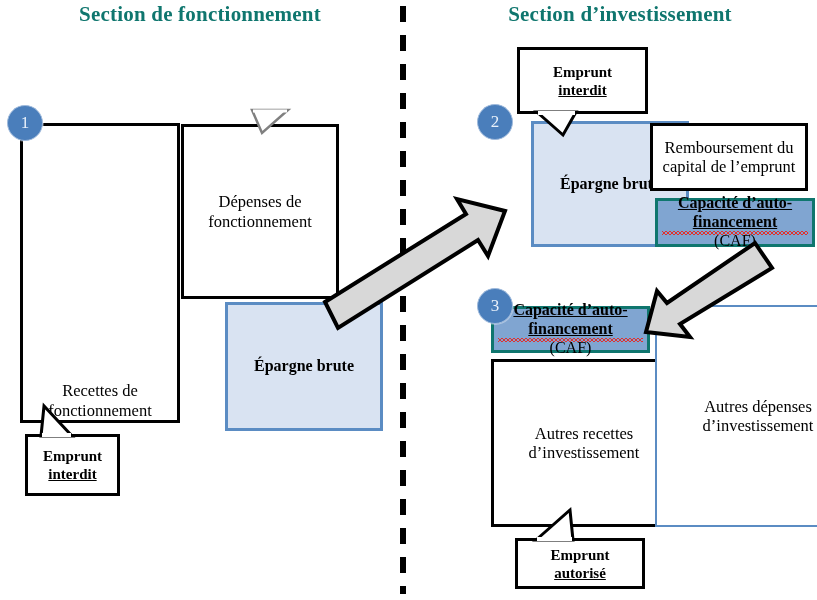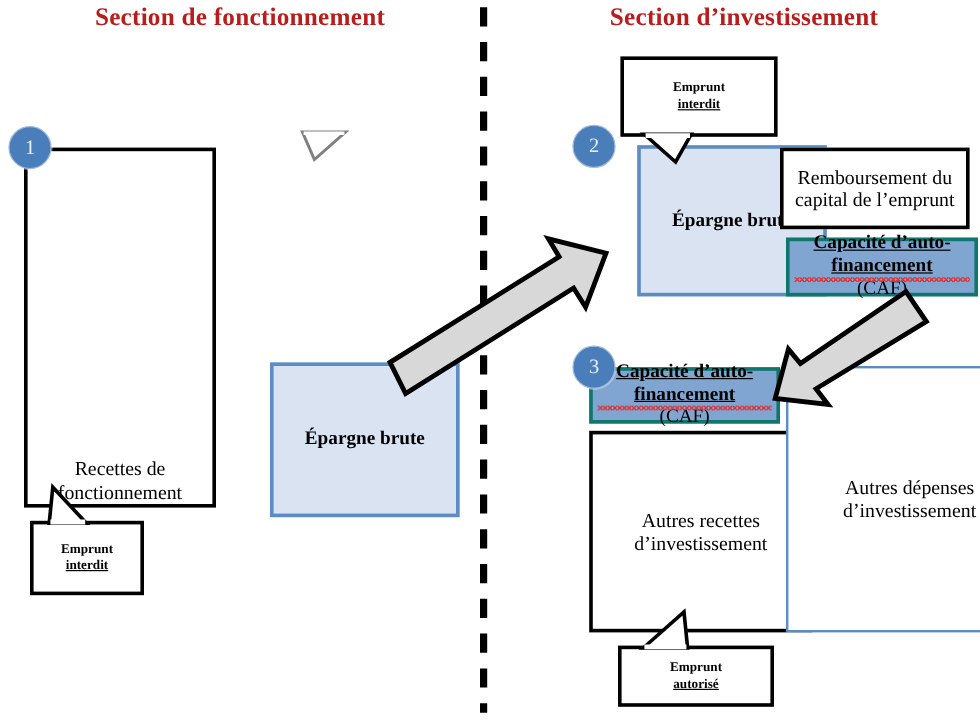--- a/index.html
+++ b/index.html
@@ -20,21 +20,21 @@
   }
   .abs { position: absolute; box-sizing: border-box; }
 
   
   .section-title {
     font-family: "Liberation Serif", "DejaVu Serif", serif;
     font-weight: bold;
     font-size: 21px;
     text-align: center;
     letter-spacing: 0.2px;
-    color: #b91c1c;
+    color: #0f766e;
   }
 
   
   .box {
     display: flex;
     align-items: center;
     justify-content: center;
     text-align: center;
     line-height: 1.18;
   }
@@ -63,21 +63,21 @@
 
   
   .callout {
     border: 3px solid #000000;
     background: #ffffff;
     display: flex;
     align-items: center;
     justify-content: center;
     text-align: center;
     font-weight: bold;
-    font-size: 11px;
+    font-size: 15px;
     line-height: 1.2;
   }
   .callout-gray {
     border: 2.5px solid #808080;
     background: #ffffff;
     color: #5A5A5A;
     font-weight: normal;
     font-size: 16px;
     display: flex;
     align-items: center;
@@ -149,20 +149,23 @@
   <div class="abs section-title" style="left:450px; top:2px; width:340px;">Section d’investissement</div>
 
   <svg class="under" viewBox="0 0 817 600">
     <line x1="403" y1="6" x2="403" y2="594" stroke="#000000" stroke-width="6" stroke-dasharray="16 13" stroke-linecap="butt"></line>
   </svg>
 
   <div class="abs box box-black" style="left:20px; top:123px; width:160px; height:300px;align-items:flex-end;">
     <span style="padding:0 10px;">Recettes de fonctionnement</span>
   </div>
 
+  <div class="abs box box-black" style="left:181px; top:124px; width:158px; height:175px;">
+    <span style="padding:0 10px;">Dépenses de fonctionnement</span>
+  </div>
 
   <div class="abs box box-blue-light" style="left:185px; top:302px; width:158px; height:129px;">
     <span style="padding:0 8px;">Épargne brute</span>
   </div>
 
   <svg class="overlay" viewBox="0 0 817 600">
     <polygon points="252,110 288,110 262,133" fill="#ffffff" stroke="#808080" stroke-width="2.5" stroke-linejoin="miter"></polygon>
     <line x1="253" y1="111" x2="287" y2="111" stroke="#ffffff" stroke-width="3"></line>
   </svg>
 

